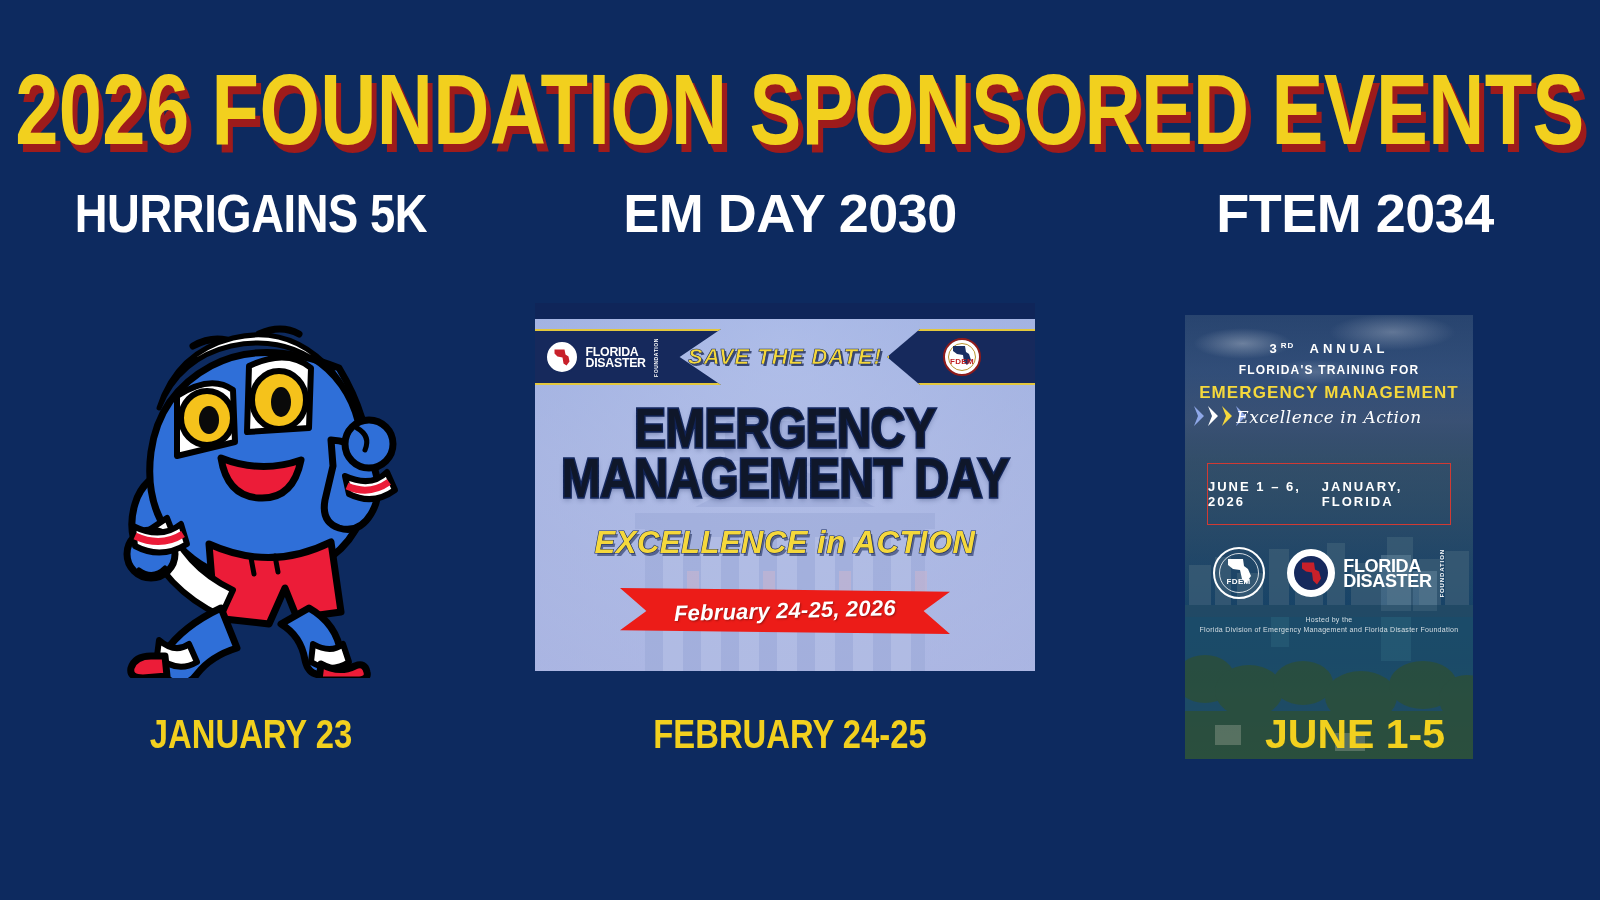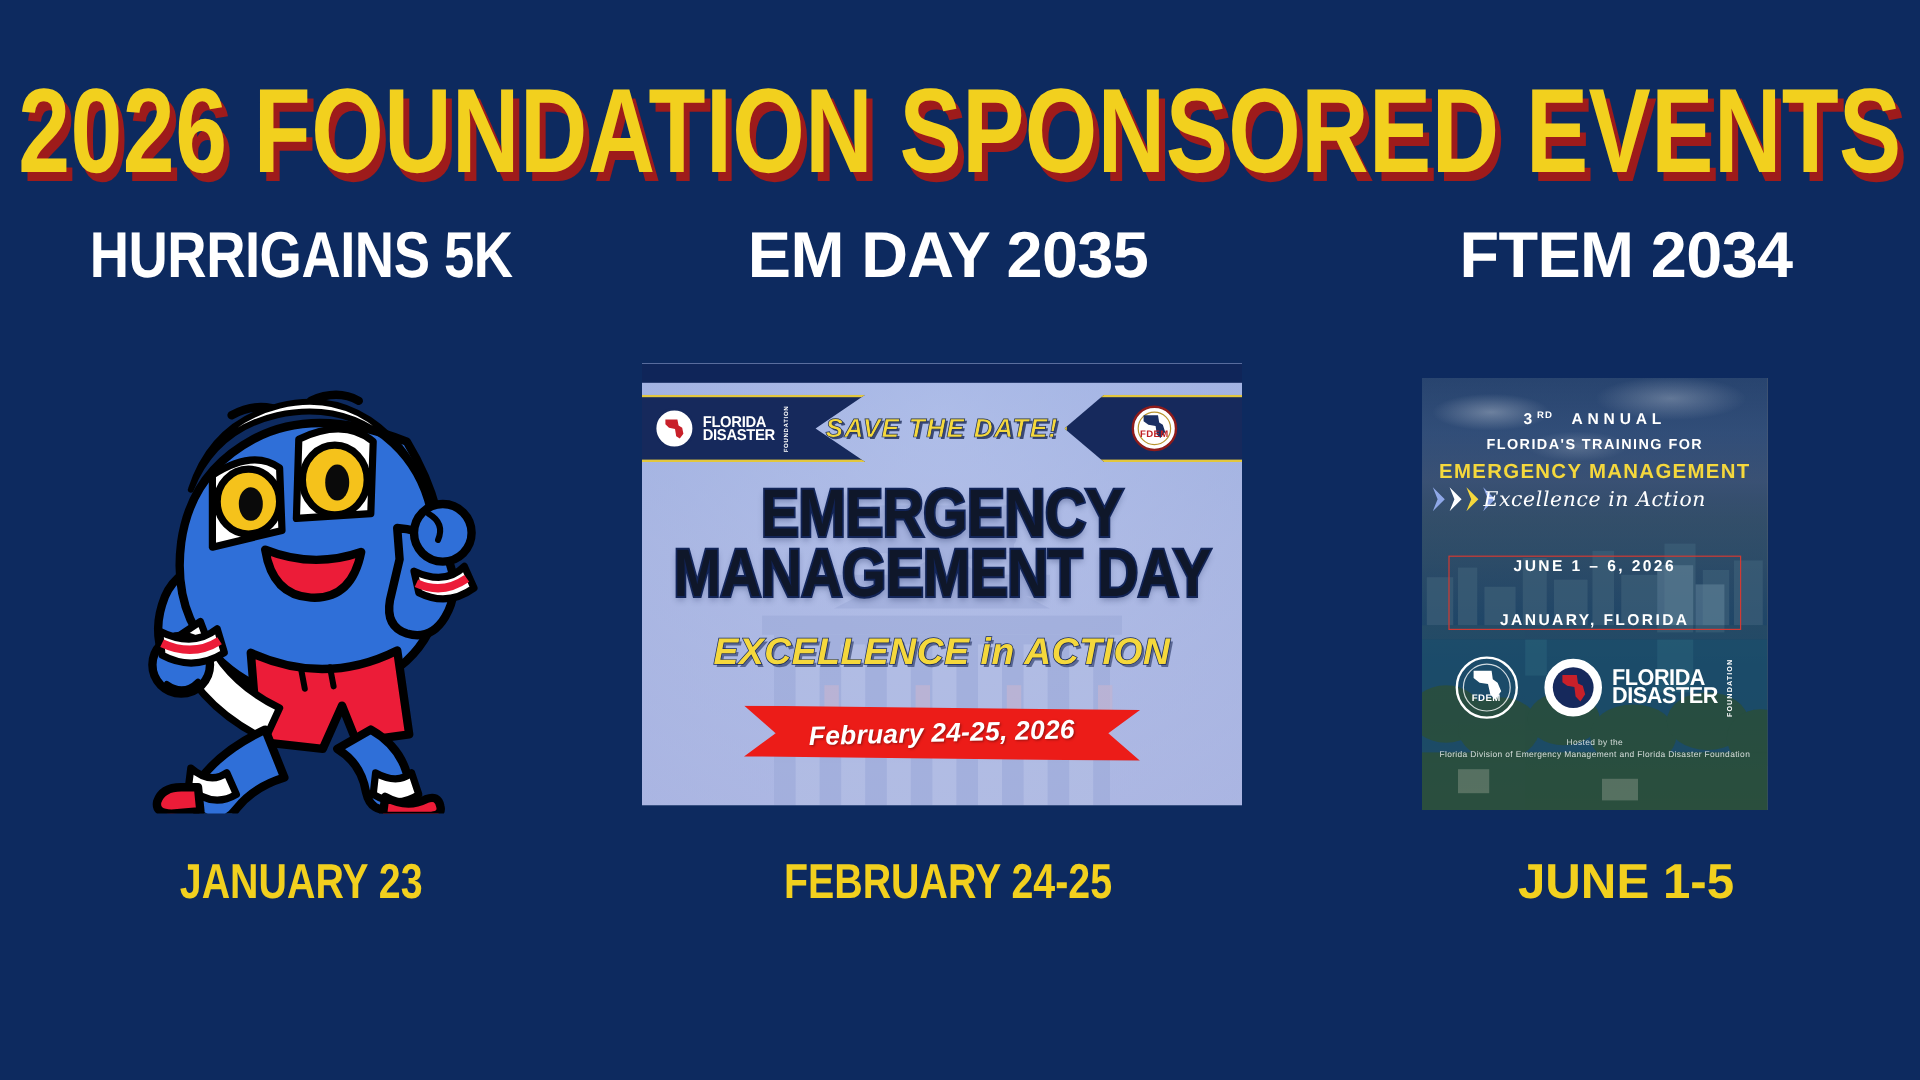--- a/index.html
+++ b/index.html
@@ -144,22 +144,22 @@
     filter:drop-shadow(2px 4px 3px rgba(0,0,0,.3));
   }
   .em-ribbon span{
     color:#fff; font-weight:700; font-style:italic; font-size:22px;
     letter-spacing:0.2px; transform:rotate(-1.5deg);
     text-shadow:1px 1px 2px rgba(0,0,0,.35);
   }
 
   
   .ftem{
-    position:absolute; left:75px; top:130px; width:288px; height:360px;
-    overflow:hidden; background:#737373;
+    position:absolute; left:75px; top:130px; width:288px; height:444px;
+    overflow:hidden; background:#0369a1;
   }
   .ftem .photo{
     position:absolute; inset:0;
     background:
       linear-gradient(180deg,
         rgba(22,46,92,.55) 0%, rgba(22,46,92,.60) 28%,
         rgba(20,48,96,.55) 45%, rgba(16,52,98,.45) 62%,
         rgba(14,50,92,.40) 100%),
       linear-gradient(180deg,
         #3e5f86 0%, #56789e 13%, #6d8396 24%,
@@ -192,21 +192,21 @@
   .ft-script{
     position:absolute; left:0; top:92px; width:100%; text-align:center;
     color:#fff; font-size:17px; font-style:italic;
     font-family:"DejaVu Serif", serif; letter-spacing:0.5px;
   }
   .chevs{ position:absolute; left:8px; top:90px; display:flex; gap:1px; }
   .chev{ width:13px; height:22px; }
   .ft-datebox{
     position:absolute; left:22px; top:148px; width:244px; height:62px;
     border:1.6px solid #d13a33;
-    display:flex; flex-direction:column; align-items:center; justify-content:space-between; gap:4px;
+    display:flex; align-items:center; justify-content:flex-start; gap:4px;
   }
   .ft-datebox .d1,.ft-datebox .d2{
     color:#fff; font-weight:700; font-size:13px; letter-spacing:2px;
   }
   .ft-logos{
     position:absolute; left:0; top:232px; width:100%;
     display:flex; align-items:center; justify-content:center; gap:22px;
   }
   .ft-fdem{
     width:52px;height:52px;border-radius:50%;border:2px solid #fff;position:relative;
@@ -297,21 +297,21 @@
           <path d="M228 300 q28 16 32 46 q2 16 -14 20 q-18 4 -22 -14 q-4 -24 -24 -36 z" fill="#2f6fd8" stroke="#000" stroke-width="7" stroke-linejoin="round"></path>
           <path d="M232 336 q18 10 30 0 l6 18 q-18 12 -38 0 z" fill="#fff" stroke="#000" stroke-width="6" stroke-linejoin="round"></path>
           <path d="M240 356 q18 10 34 2 q10 -4 12 6 q2 8 -10 8 l-38 0 z" fill="#ec1c38" stroke="#000" stroke-width="7" stroke-linejoin="round"></path>
         </svg>
       </div>
 
       <div class="col-date cond">JANUARY 23</div>
     </div>
 
     <div class="col col-2">
-      <div class="col-head">EM DAY 2035</div>
+      <div class="col-head">EM DAY 2030</div>
 
       <div class="emday">
         <div class="photo"></div>
 
         <svg class="cap" viewBox="0 0 420 250">
           <g fill="#9aa8d6" opacity="0.9">
             <rect x="150" y="0" width="120" height="40" rx="4"></rect>
             <ellipse cx="210" cy="28" rx="62" ry="18"></ellipse>
             <rect x="120" y="58" width="180" height="18"></rect>
             <polygon points="210,40 300,86 120,86"></polygon>

